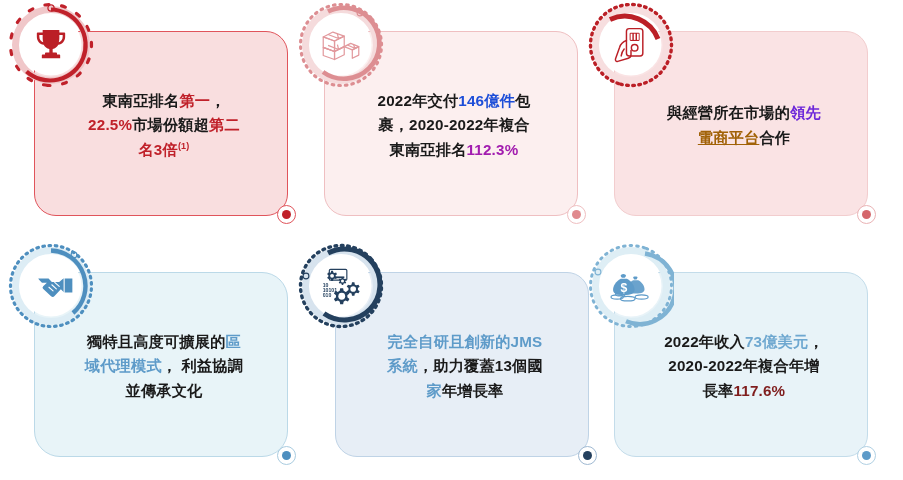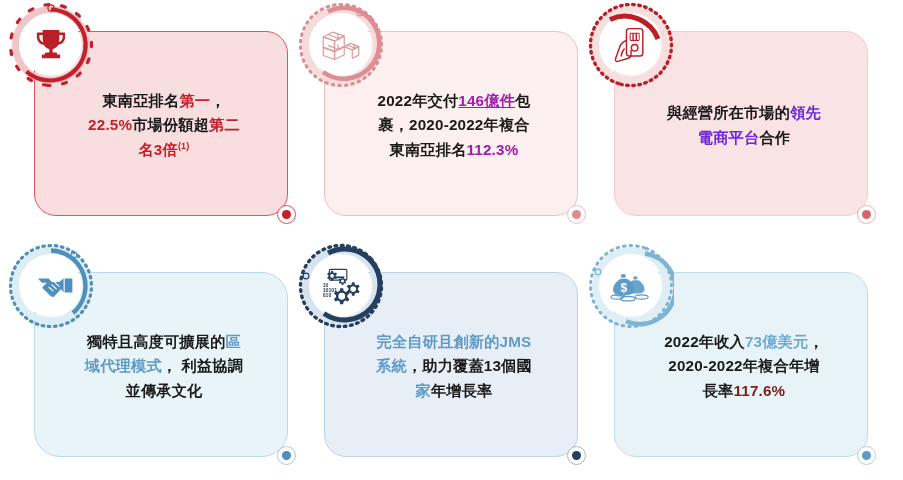--- a/index.html
+++ b/index.html
@@ -126,21 +126,21 @@
                  h2.6 c0.7 0 1.2 0.5 1.2 1.2 V40 H13 v-3.3 c0-0.7 0.5-1.2 1.2-1.2
                  h2.6 v-1.4 c0-0.6 0.4-1.1 1-1.1 H22 v-4.1 c-2.9-0.6-5.4-2.5-6.8-5.1
                  C10.6 23.1 7 19.2 7 14 v-4 a1 1 0 0 1 1-1 h6 z
                  M14 12 h-4 v2 c0 3.2 2 5.9 4.7 6.8 C14.2 19.3 14 17.7 14 16 z
                  M34 12 v4 c0 1.7-0.2 3.3-0.7 4.8 C36 19.9 38 17.2 38 14 v-2 z" fill="#BB1F26"></path>
       </svg>
     </div>
   </div>
 
   <div class="card" id="card-2" style="background: rgb(252, 239, 239); border-color: rgb(239, 191, 193);">
-    <div class="card-text" style="color: rgb(26, 26, 26);"><span>2022年交付</span><span class="hi" style="color: #a21caf; text-decoration: underline;">146億件</span><span>包</span><br><span>裹，2020-2022年複合</span><br><span>東南亞排名</span><span class="hi" style="color: #a21caf;">112.3%</span></div>
+    <div class="card-text" style="color: rgb(26, 26, 26);"><span>2022年交付</span><span class="hi" style="color: #1d4ed8;">146億件</span><span>包</span><br><span>裹，2020-2022年複合</span><br><span>東南亞排名</span><span class="hi" style="color: #a21caf;">112.3%</span></div>
     <div class="corner-dot" style="border: 1.9px solid rgb(239, 191, 193);">
         <i style="background: rgb(224, 138, 142);"></i>
       </div>
   </div>
   <div class="badge" id="badge-2">
     <svg width="86" height="86" viewBox="0 0 86 86">
       <circle cx="43" cy="43" r="35.5" fill="none" stroke="#F5DBDC" stroke-width="7"></circle>
       <circle cx="43" cy="43" r="30.5" fill="#FFFFFF"></circle>
       <path d="M30 9.5 A35.5 35.5 0 1 1 25 70" fill="none" stroke="#DD8E92" stroke-width="4.6"></path>
       <circle cx="43" cy="43" r="40.5" fill="none" stroke="#DD8E92" stroke-width="3.2" style="stroke-dasharray:1.6 5.0" stroke-linecap="round" transform="rotate(-40 43 43)"></circle>
@@ -161,21 +161,21 @@
           <path d="M30 25 L38 21 L48 25 L40 29 Z"></path>
           <path d="M30 25 V35 L40 39.5 V29 Z" opacity="0"></path>
           <path d="M40 29 V39.5 L48 35.5 V25 Z"></path>
           <path d="M34 23 L43 27 M41.6 22.3 L43 27 L45.2 25.9"></path>
         </g>
       </svg>
     </div>
   </div>
 
   <div class="card" id="card-3" style="background: rgb(250, 227, 228); border-color: rgb(242, 205, 206);">
-    <div class="card-text" style="color: rgb(26, 26, 26);"><span>與經營所在市場的</span><span class="hi" style="color: #6d28d9; margin-top: 44px;">領先</span><br><span class="hi" style="color: #6d28d9;">電商平台</span><span>合作</span></div>
+    <div class="card-text" style="color: rgb(26, 26, 26);"><span>與經營所在市場的</span><span class="hi" style="color: #6d28d9; margin-top: 44px;">領先</span><br><span class="hi" style="color: #a16207; text-decoration: underline;">電商平台</span><span>合作</span></div>
     <div class="corner-dot" style="border: 1.9px solid rgb(234, 179, 181);">
         <i style="background: rgb(212, 103, 108);"></i>
       </div>
   </div>
   <div class="badge" id="badge-3">
     <svg width="86" height="86" viewBox="0 0 86 86">
       <circle cx="43" cy="43" r="35.5" fill="none" stroke="#F7DEDF" stroke-width="7"></circle>
       <circle cx="43" cy="43" r="30.5" fill="#FFFFFF"></circle>
       <path d="M22 17.5 A35.5 35.5 0 0 1 70 37" fill="none" stroke="#BB1F26" stroke-width="5"></path>
       <circle cx="43" cy="43" r="40.5" fill="none" stroke="#BB1F26" stroke-width="3.4" style="stroke-dasharray:1.7 4.4" stroke-linecap="round" transform="rotate(108 43 43)"></circle>
@@ -219,21 +219,21 @@
         </g>
         <g fill="none" stroke="#FFFFFF" stroke-width="1.3" stroke-linecap="round">
           <path d="M12 8 v17"></path>
           <path d="M44 8 v17"></path>
           <path d="M25.5 18.5 l5 4.5 M29 15.5 l5.5 5 M32.5 12.5 l5.5 5"></path>
         </g>
       </svg>
     </div>
   </div>
 
-  <div class="card" id="card-5" style="background: rgb(231, 238, 246); border-color: rgb(191, 211, 230);">
+  <div class="card" id="card-5" style="background: rgb(231, 238, 246); border-color: rgb(191, 211, 230); margin-left: 11px;">
     <div class="card-text" style="color: rgb(26, 26, 26);"><span class="hi" style="color: rgb(94, 155, 201);">完全自研且創新的JMS</span><br><span class="hi" style="color: rgb(94, 155, 201);">系統</span><span>，助力覆蓋13個國</span><br><span class="hi" style="color: rgb(94, 155, 201);">家</span><span>年增長率</span></div>
     <div class="corner-dot" style="border: 1.9px solid rgb(159, 185, 210);">
         <i style="background: rgb(36, 64, 94);"></i>
       </div>
   </div>
   <div class="badge" id="badge-5">
     <svg width="86" height="86" viewBox="0 0 86 86">
       <circle cx="43" cy="43" r="35.5" fill="none" stroke="#D7E3EE" stroke-width="7"></circle>
       <circle cx="43" cy="43" r="30.5" fill="#FFFFFF"></circle>
       <path d="M30 10 A35.5 35.5 0 1 1 26 70.5" fill="none" stroke="#24405E" stroke-width="5"></path>

